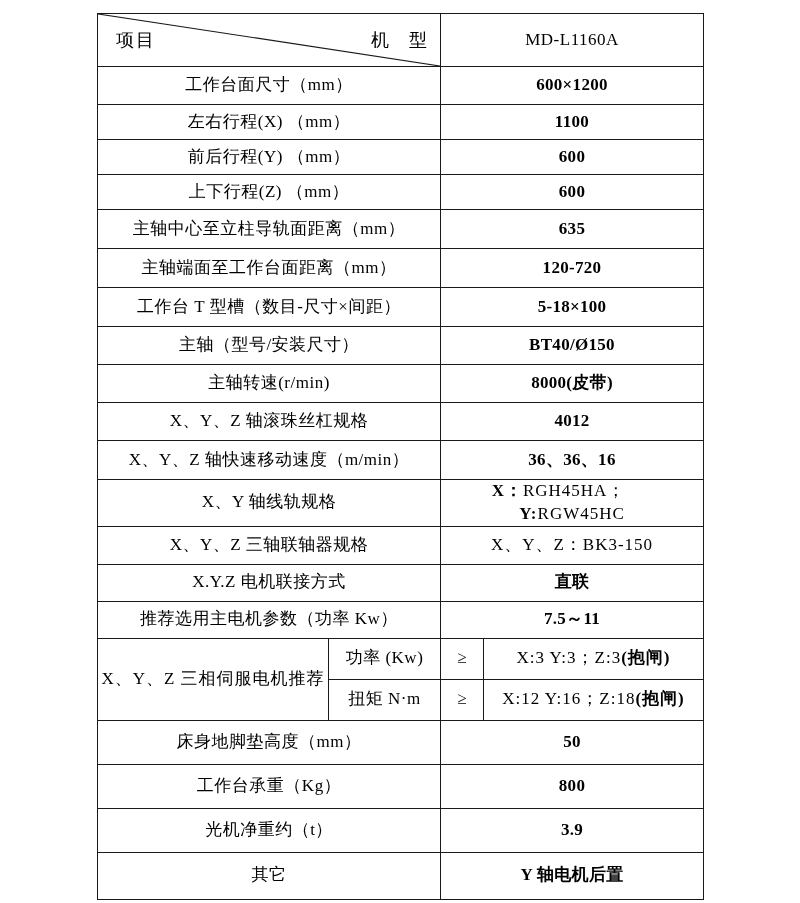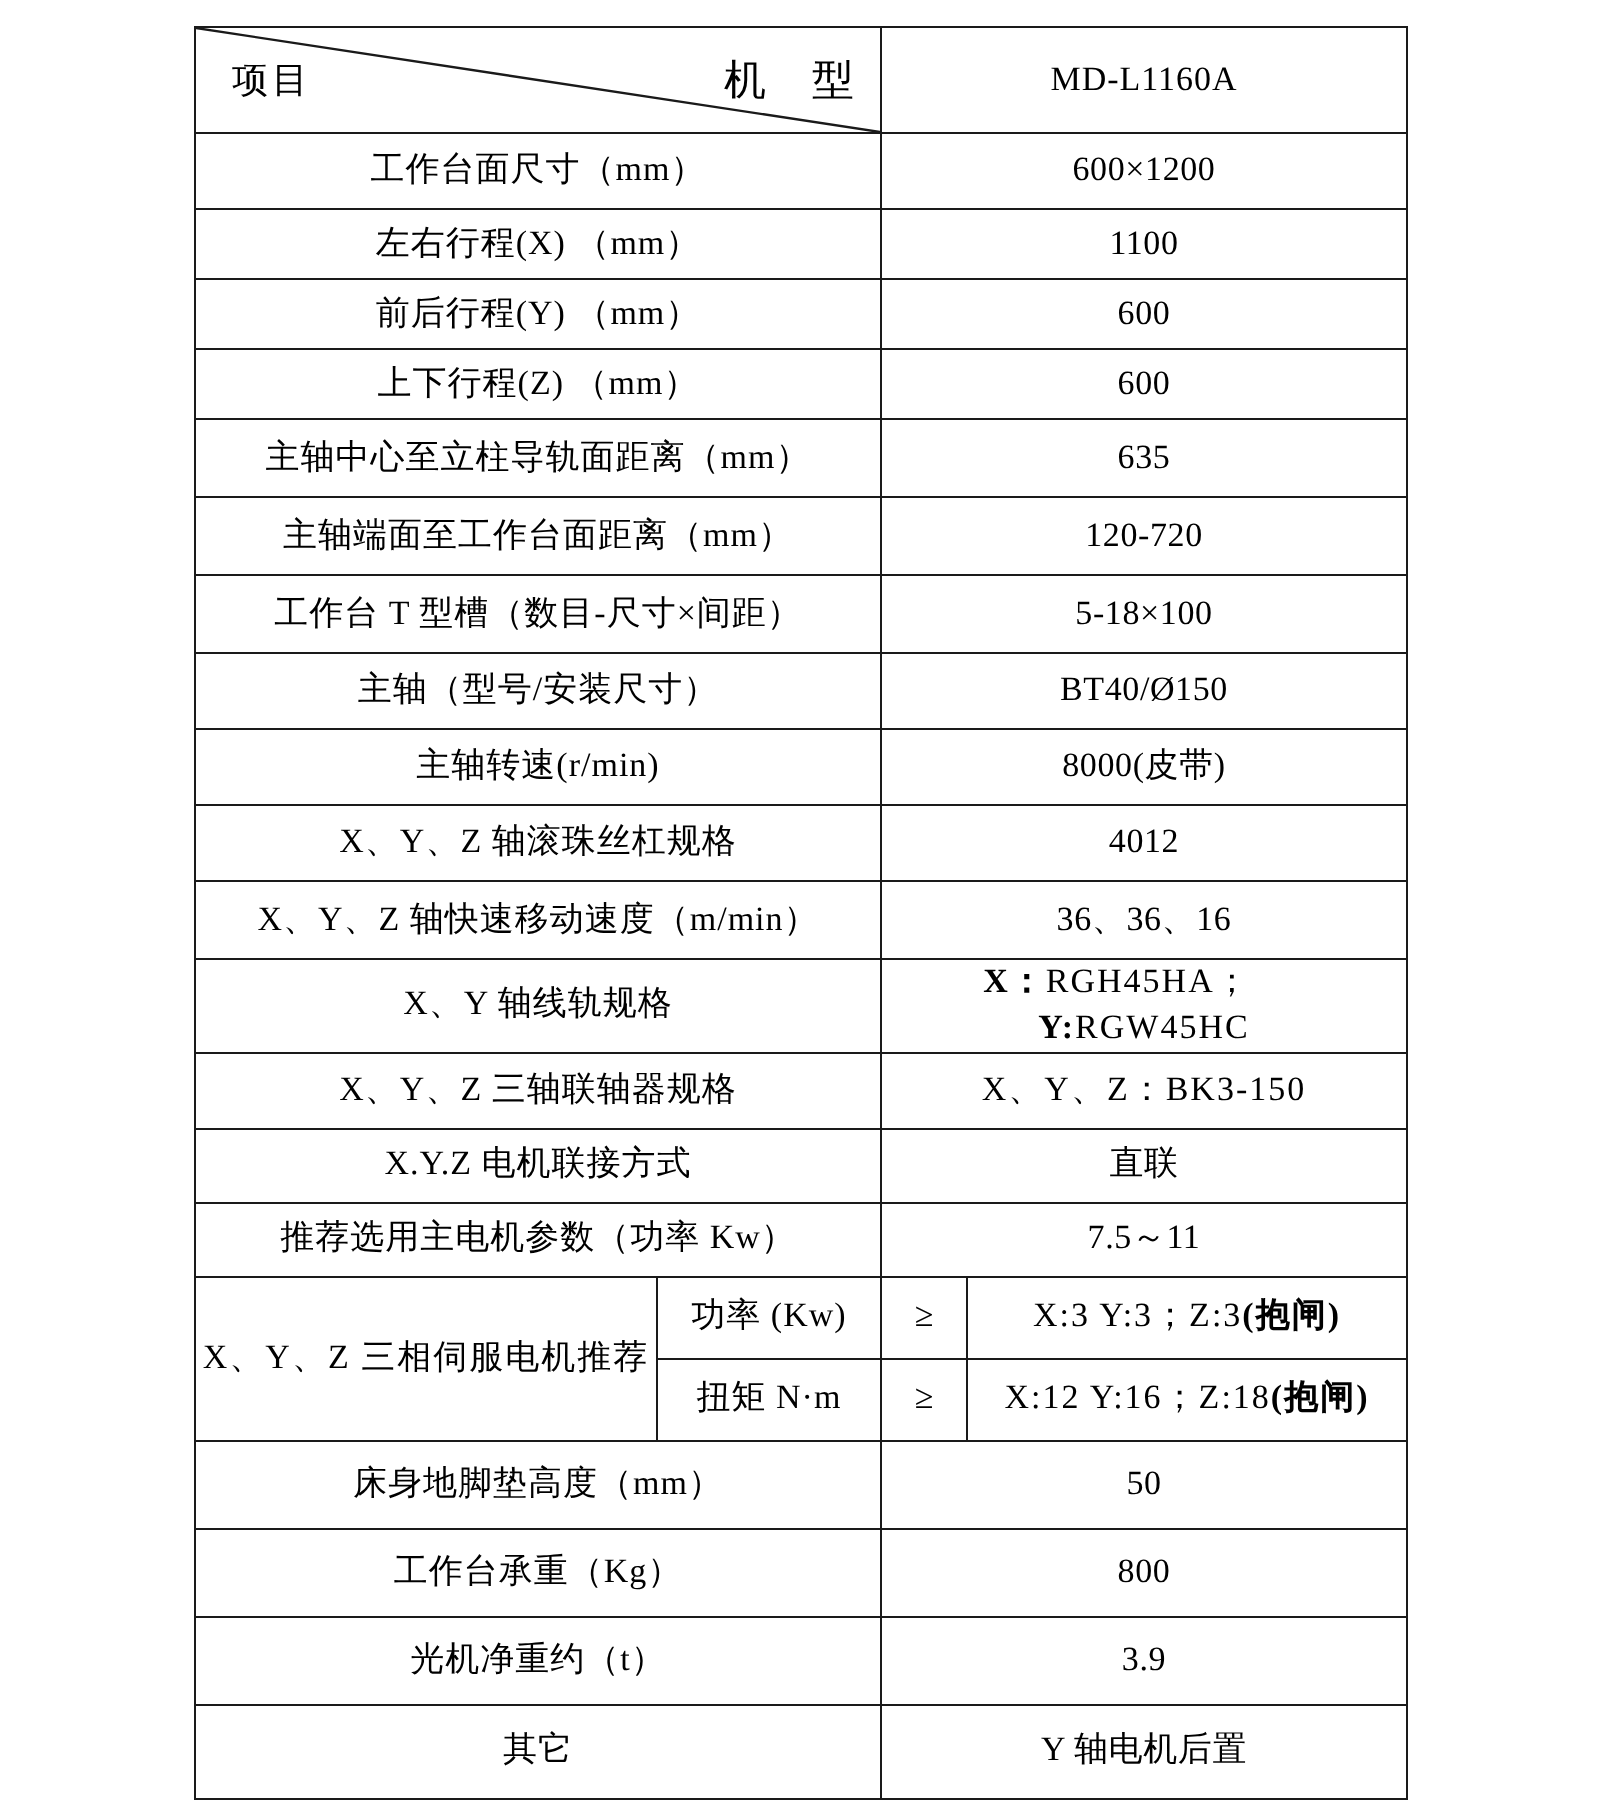--- a/index.html
+++ b/index.html
@@ -29,40 +29,40 @@
   }
 
   
   tr.h53 { height: 53px; } tr.h38 { height: 38px; margin-top: 33px; } tr.h35 { height: 35px; }
   tr.h39 { height: 39px; } tr.h37 { height: 37px; } tr.h41 { height: 41px; }
   tr.h44 { height: 44px; } tr.h43 { height: 47px; }
 
   
   td.lbl { font-weight: normal; white-space: nowrap; letter-spacing: 0.5px; }
   td.servo-lbl { white-space: normal; letter-spacing: 1px; padding: 0 8px; }
-  td.val { font-weight: normal; letter-spacing: 0.3px; }
+  td.val { font-weight: bold; letter-spacing: 0.3px; }
   td.val-plain { font-weight: normal; letter-spacing: 1px; }
   td.model-cell { font-weight: normal; font-size: 20px; letter-spacing: 0.5px; }
   td.op-cell { font-size: 20px; font-weight: normal; padding: 0; }
   .b { font-weight: bold; }
   .plain { font-weight: normal; }
   .gap { margin-right: 27px; }
 
   
   td.diag-cell { position: relative; padding: 0; }
   td.diag-cell svg { position: absolute; left: 0; top: 0; width: 100%; height: 100%; display: block; }
   .diag-item {
     position: absolute; left: 18px; top: 50%;
     transform: translateY(-50%);
     font-size: 18px; letter-spacing: 2px;
   }
   .diag-model {
     position: absolute; right: 12px; top: 50%;
     transform: translateY(-50%);
-    font-size: 21px; letter-spacing: 1px;
+    font-size: 18px; letter-spacing: 1px;
   }
 </style>
 </head>
 <body>
 
 <div class="page">
   <div class="table-wrap">
     <table class="spec">
       <colgroup>
         <col style="width:231px">

